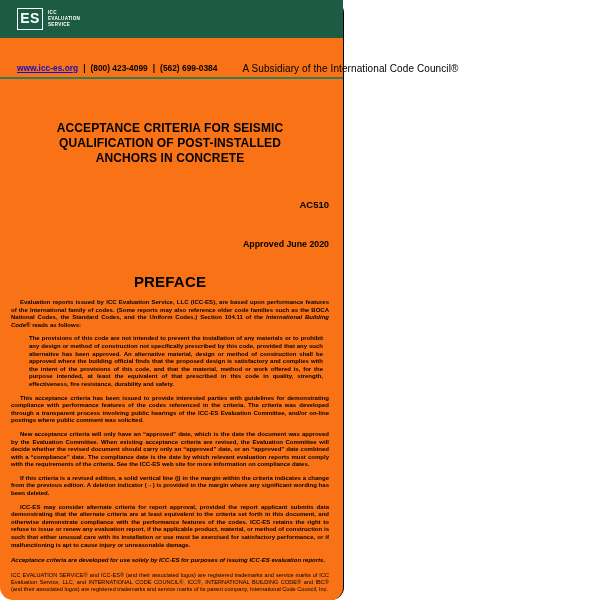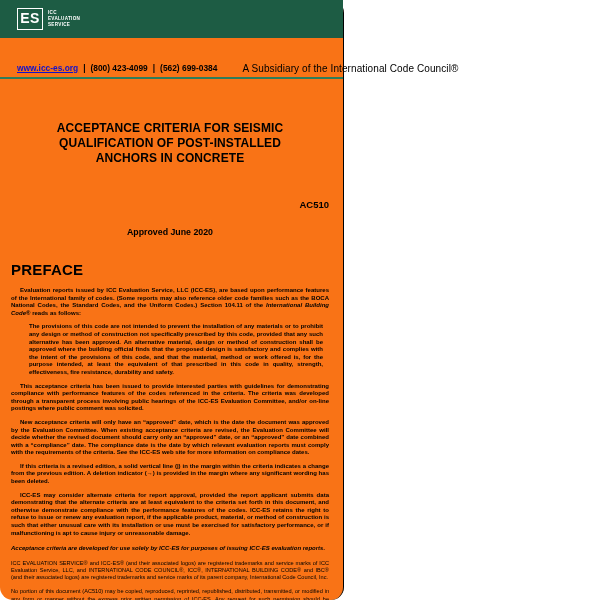--- a/index.html
+++ b/index.html
@@ -101,27 +101,27 @@
     letter-spacing: 0.1px;
   }
 
   .ac-number {
     text-align: right;
     font-size: 9.5px;
     font-weight: bold;
     margin-top: 33px;
   }
   .approved {
-    text-align: center;
+    text-align: right;
     font-size: 8.8px;
     font-weight: bold;
-    margin-top: 17px;
+    margin-top: 29px;
   }
   .preface-heading {
-    text-align: left;
+    text-align: center;
     font-size: 15px;
     font-weight: bold;
     margin-top: 24px;
     letter-spacing: 0.2px;
   }
 
   p.para {
     font-size: 6.0px;
     line-height: 7.6px;
     text-align: justify;

